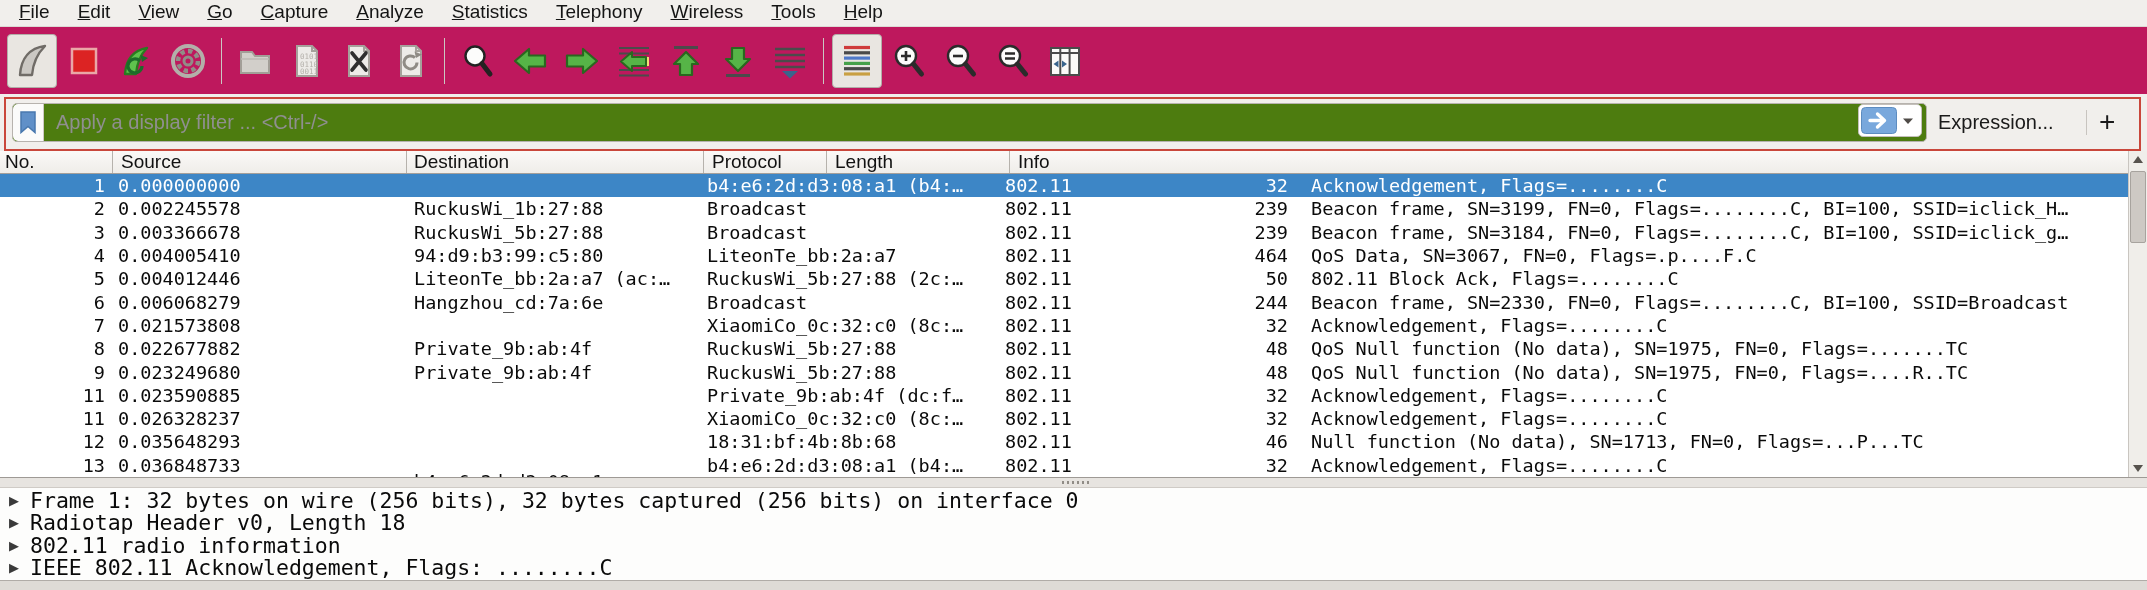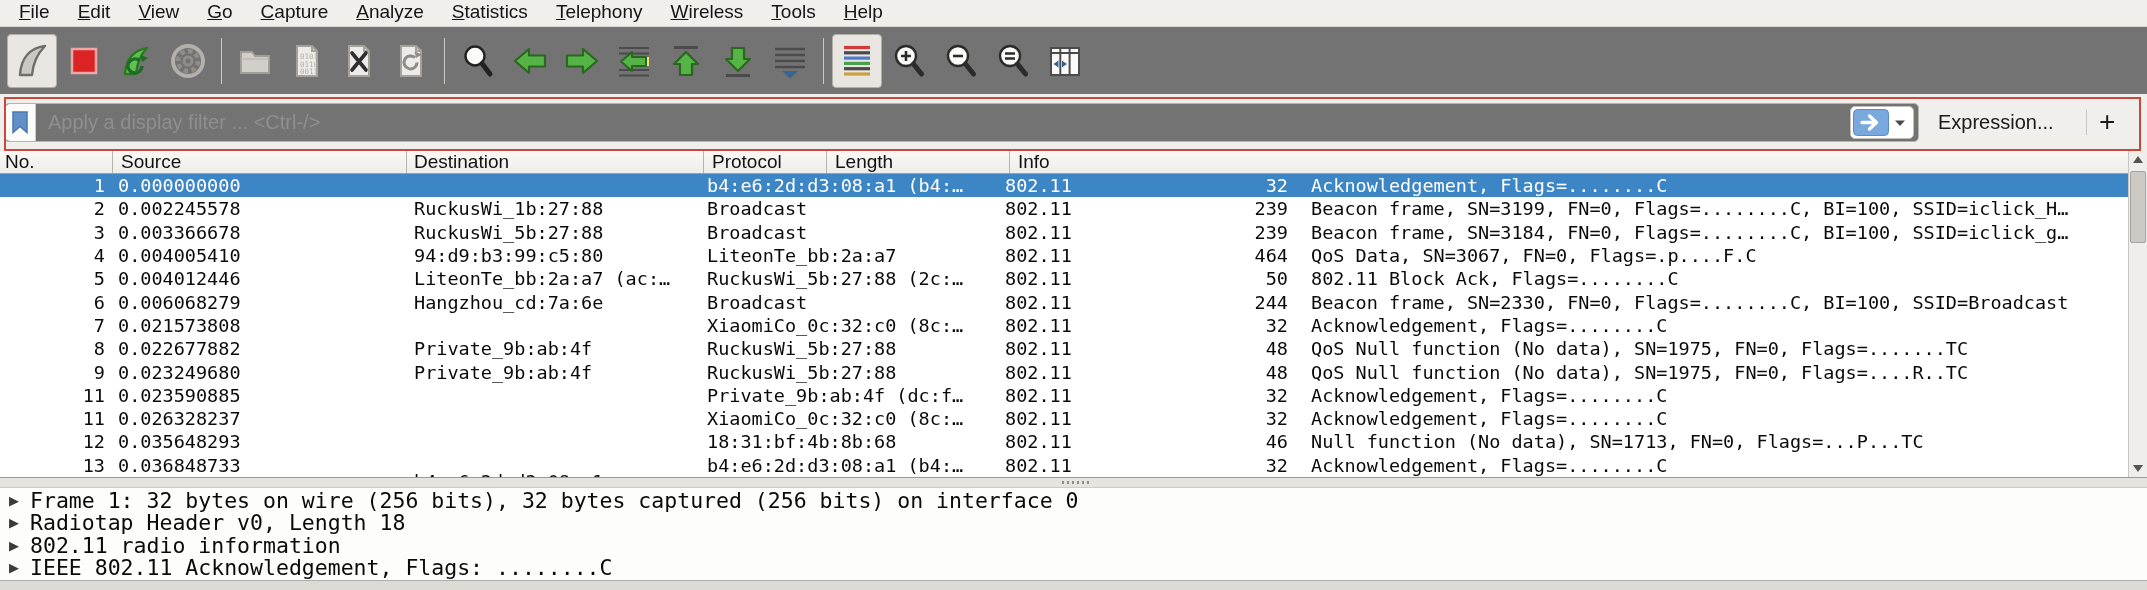--- a/index.html
+++ b/index.html
@@ -7,30 +7,30 @@
   body {
     width:2147px; height:590px; position:relative; overflow:hidden;
     background:#f1efec; font-family:"Liberation Sans", sans-serif;
   }
   
   .menubar{ height:27px; background:#f1efec; border-bottom:1px solid #dcd9d4;
     display:flex; align-items:center; padding-left:5px; font-size:19px; color:#141414;}
   .menu-item{ padding:1px 14px 3px; cursor:default; }
   .menu-item .accel{ text-decoration:underline; }
   
-  .toolbar{ height:67px; background:#737373; display:flex; align-items:center; padding-left:6px; }
+  .toolbar{ height:67px; background:#be185d; display:flex; align-items:center; padding-left:6px; }
   .tbtn{ width:50px; height:54px; display:flex; align-items:center; justify-content:center;
     border-radius:4px; margin:0 1px; }
   .tbtn.framed{ background:#e9e6e1; border:1px solid #b2aea8; }
   .tsep{ width:1px; height:46px; background:#cbc7c2; margin:0 7px; }
   .icn{ display:flex; }
   
   .filter-section{ position:relative; height:57px; background:#f1efec; }
-  .filter-input{ position:absolute; left:4px; top:9px; width:1915px; height:39px;
-    background:#737373; border:1px solid #b7b3ae; border-radius:5px; display:flex; align-items:center; }
+  .filter-input{ position:absolute; left:12px; top:9px; width:1915px; height:39px;
+    background:#4d7c0f; border:1px solid #b7b3ae; border-radius:5px; display:flex; }
   .bookmark-seg{ width:31px; align-self:stretch; border-right:1px solid #cdc9c4;
     border-radius:5px 0 0 5px; background:#fbfbfa; display:flex; align-items:center; justify-content:center; }
   .filter-text{ flex:1; border:none; outline:none; background:transparent; margin-left:10px;
     font-family:"Liberation Sans",sans-serif; font-size:20px; color:#222; }
   .filter-text::placeholder{ color:#8f8f8f; opacity:1; }
   .apply-group{ display:flex; align-items:center; height:33px; border:1px solid #c4c0bb;
     border-radius:5px; margin-right:4px; padding:2px; background:#fff; }
   .apply-caret{ width:22px; display:flex; justify-content:center; }
   .expression-btn{ position:absolute; left:1938px; top:9px; height:39px; display:flex;
     align-items:center; font-size:20px; color:#1a1a1a; }

